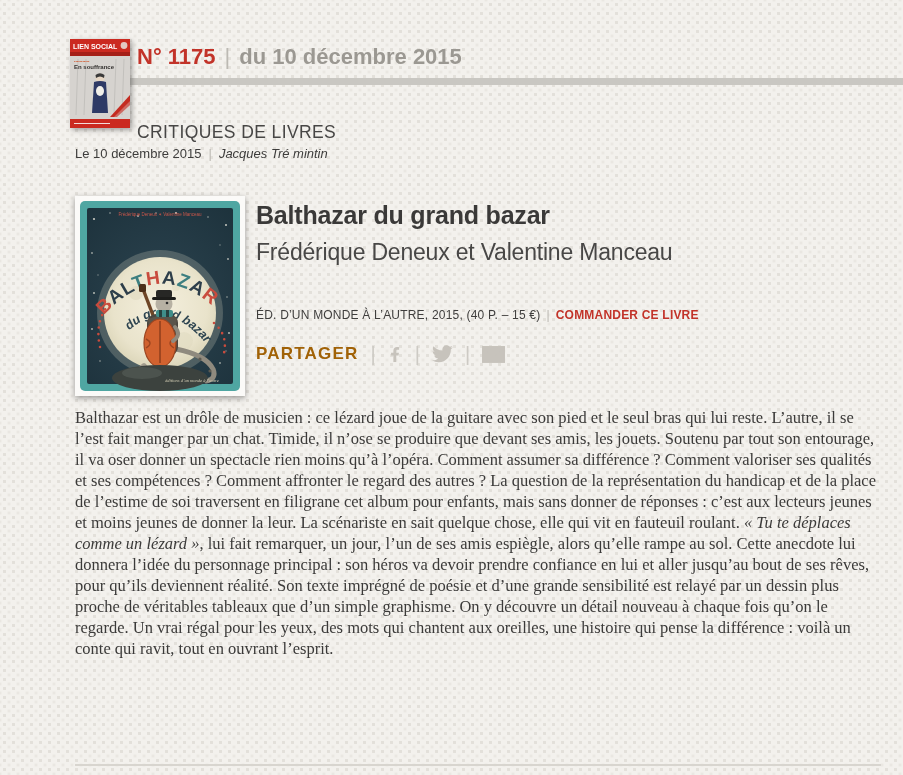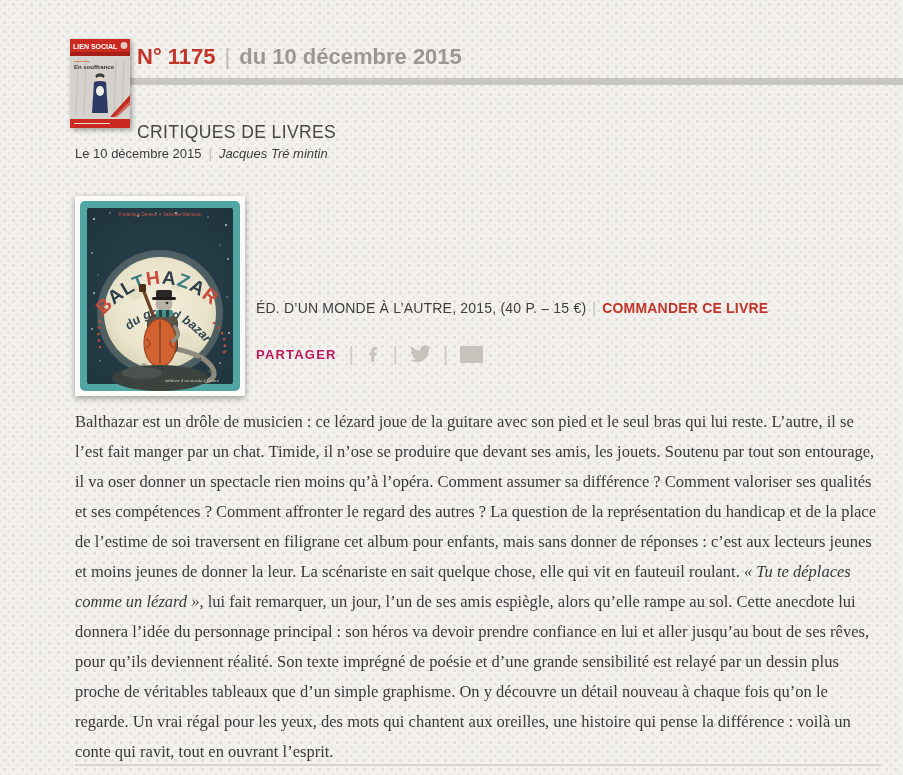--- a/index.html
+++ b/index.html
@@ -45,35 +45,35 @@
   }
   .book-cover svg { display:block; width:160px; height:190px; }
 
   .book-head { position:absolute; left:256px; top:201px; right:20px; }
   .book-title {
     font-size:25px; font-weight:bold; color:#3a3938; letter-spacing:-.2px;
     margin-bottom:9px;
   }
   .book-authors { font-size:23px; font-weight:400; color:#484746; letter-spacing:-.2px; }
 
-  .pub-line { position:absolute; left:256px; top:300px; font-size:14px; color:#3f3e3d; letter-spacing:.2px; white-space:nowrap;text-align:center; }
+  .pub-line { position:absolute; left:256px; top:308px; font-size:12px; color:#3f3e3d; letter-spacing:.2px; white-space:nowrap;text-align:center; }
   .pub-sep { color:#bcb9b3; padding:0 6px; }
   .order-link { color:#c23329; font-weight:bold; text-decoration:none; cursor:pointer; }
 
   .share-row { position:absolute; left:256px; top:344px; display:flex; align-items:center; }
-  .share-label { font-size:13px; font-weight:bold; letter-spacing:1.2px; color:#be185d; }
+  .share-label { font-size:17px; font-weight:bold; letter-spacing:1.2px; color:#a16207; }
   .share-pipe { color:#cdcac4; font-size:20px; font-weight:300; padding:0 12px; line-height:1; }
   .share-icon { cursor:pointer; display:flex; align-items:center; }
   .share-icon svg { display:block; fill:#c7c3bc; }
 
   
   .body-text {
     position:absolute; left:75px; top:407px; width:808px;
     font-family:"Liberation Serif", serif;
-    font-size:16.5px; line-height:30px; color:#3b3a39;
+    font-size:16.5px; line-height:21px; color:#3b3a39;
     text-align:left;
   }
   .body-quote { font-style:italic; }
 
   .bottom-rule { position:absolute; left:75px; top:764px; width:806px; height:2px; background:#d8d5cf; }
 </style>
 </head>
 <body>
 
 <div class="mag-thumb">
@@ -217,20 +217,22 @@
     </g>
 
     <ellipse cx="80" cy="177" rx="48" ry="13" fill="#3c423e"></ellipse>
     <ellipse cx="62" cy="172" rx="20" ry="6" fill="#4c534e"></ellipse>
 
     <text x="112" y="181" font-size="4.5" text-anchor="middle" fill="#d8d2b8" font-style="italic" font-family="Liberation Serif, serif">éditions d’un monde à l’autre</text>
   </svg>
 </div>
 
 <div class="book-head">
+  <div class="book-title">Balthazar du grand bazar</div>
+  <div class="book-authors">Frédérique Deneux et Valentine Manceau</div>
 </div>
 
 <div class="pub-line">
   <span>ÉD. D’UN MONDE À L’AUTRE, 2015, (40 P. – 15 €)</span><span class="pub-sep">|</span><a class="order-link">COMMANDER CE LIVRE</a>
 </div>
 
 <div class="share-row">
   <span class="share-label">PARTAGER</span>
   <span class="share-pipe">|</span>
   <span class="share-icon">

